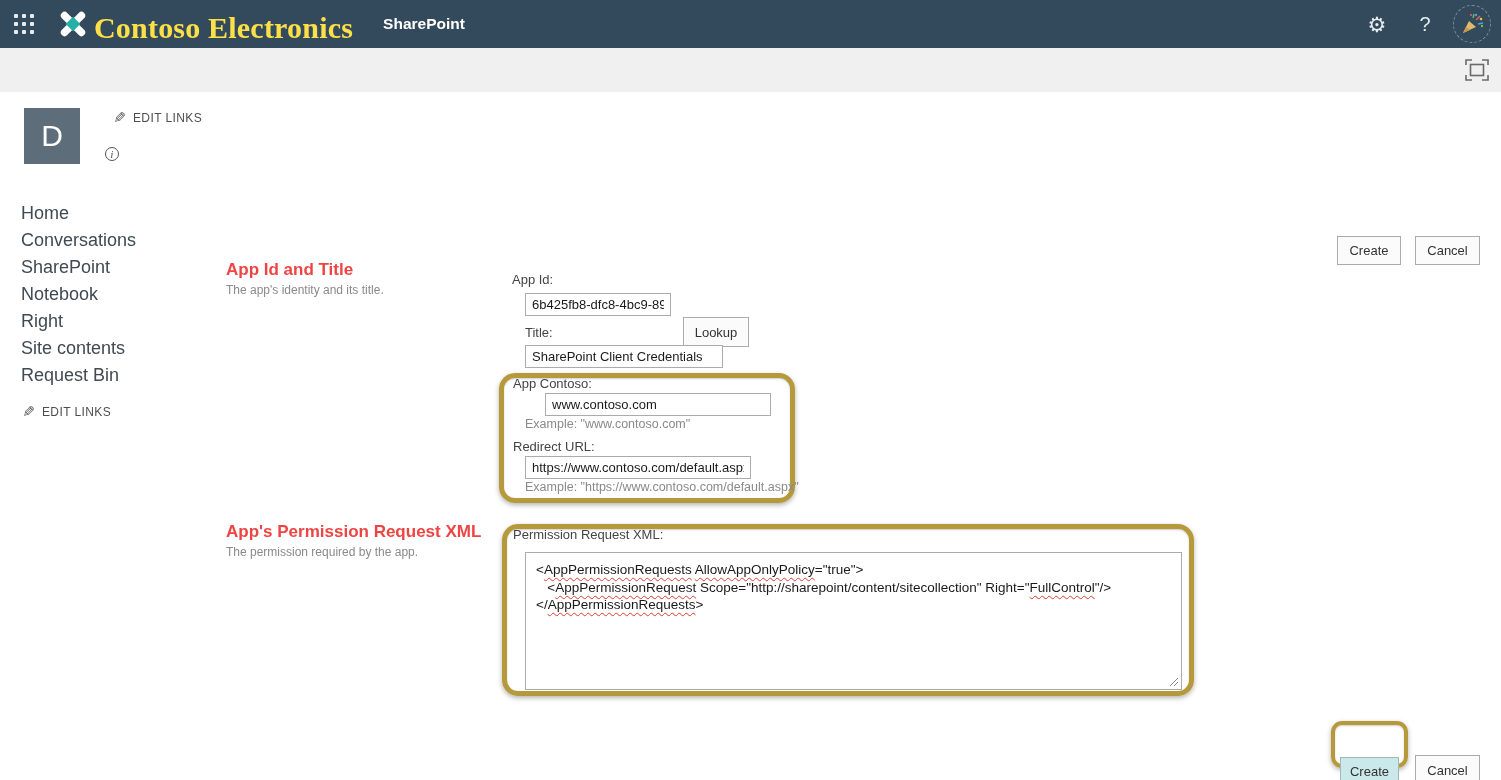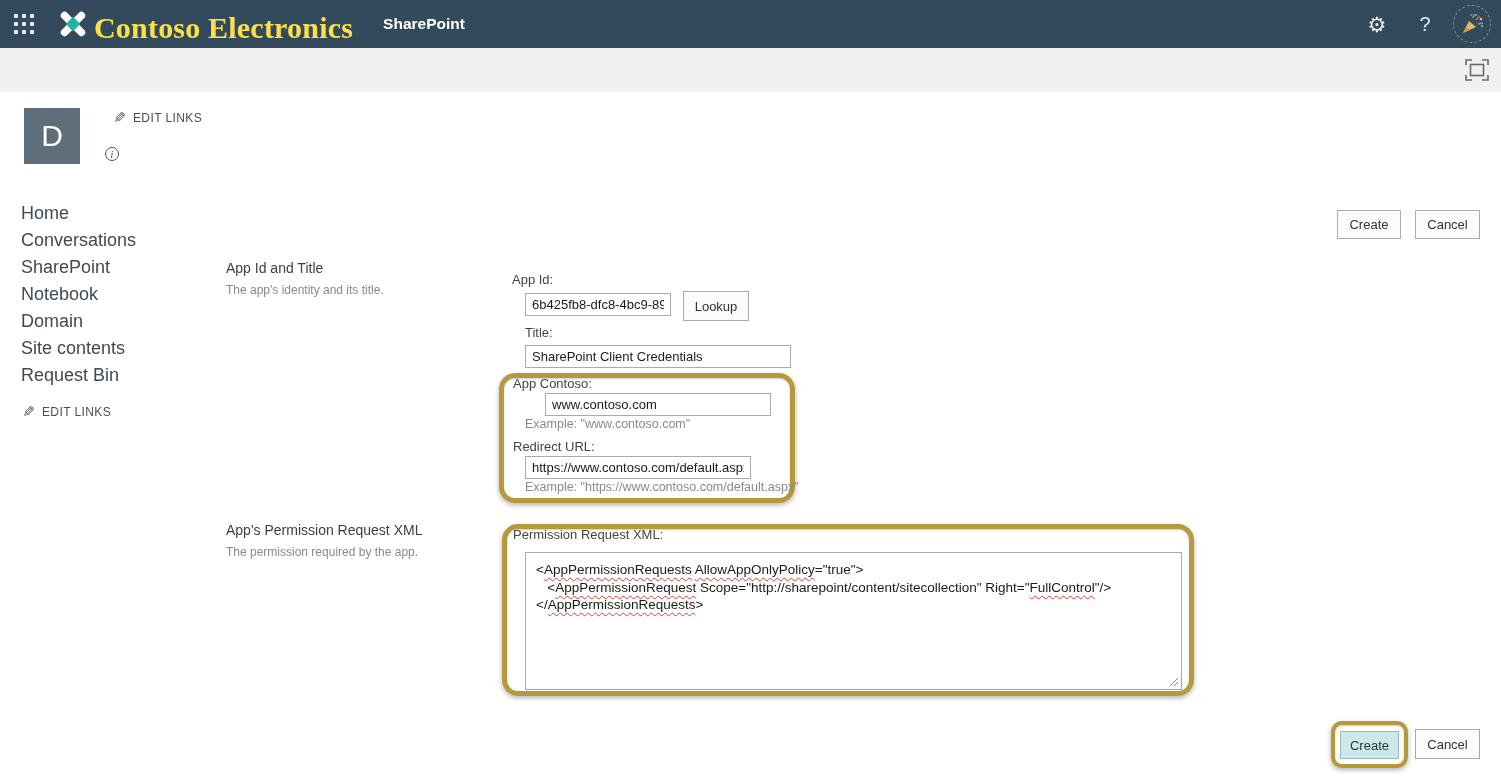--- a/index.html
+++ b/index.html
@@ -49,40 +49,40 @@
     font-family: "Liberation Serif", serif; font-size: 10px; font-style: italic;
     display: flex; align-items: center; justify-content: center; cursor: pointer; }
 
   .nav { position: absolute; left: 21px; top: 108px; display: flex; flex-direction: column; }
   .nav a { color: #404A52; font-size: 18px; text-decoration: none; line-height: 27px;
     cursor: pointer; }
 
   
   .btn { position: absolute; background: #FBFBFB; border: 1px solid #ABABAB;
     color: #333; font-size: 13px; font-family: "Liberation Sans", sans-serif;
-    cursor: pointer; text-align: center; }
+    cursor: pointer; text-align: center; margin-top: 26px; }
   .btn-create-top { left: 1337px; top: 118px; width: 64px; height: 29px; }
   .btn-cancel-top { left: 1415px; top: 118px; width: 65px; height: 29px; }
   .btn-create-bottom { left: 1340px; top: 639px; width: 59px; height: 28px;
     background: #CBE9EA; border-color: #9FB9BA; }
   .btn-cancel-bottom { left: 1415px; top: 637px; width: 65px; height: 30px; }
 
-  .section-title { position: absolute; left: 226px; color: #404040; font-size: 14px;
-    font-weight: 400; }
+  .section-title { position: absolute; left: 226px; color: #ef4444; font-size: 17px;
+    font-weight: 700; }
   .section-desc { position: absolute; left: 226px; color: #8A8A8A; font-size: 12px; }
 
   .field-label { position: absolute; color: #444; font-size: 13px; }
   .example-text { position: absolute; color: #8A8A8A; font-size: 12.5px; }
 
   .text-input { position: absolute; border: 1px solid #ABABAB; background: #fff;
     color: #1a1a1a; font-size: 13px; font-family: "Liberation Sans", sans-serif;
     padding: 2px 6px; height: 23px; }
   #app-id-input { left: 525px; top: 201px; width: 146px; }
   #lookup-btn { left: 683px; top: 199px; width: 66px; height: 30px; }
-  #title-input { left: 525px; top: 253px; width: 266px; }
+  #title-input { left: 525px; top: 253px; width: 198px; }
   #app-domain-input { left: 525px; top: 301px; width: 226px; margin-left: 20px; }
   #redirect-url-input { left: 525px; top: 364px; width: 226px; }
 
   
   .annotation { position: absolute; border: 5px solid #B5993B; border-radius: 16px;
     box-shadow: 0 2px 5px rgba(0,0,0,0.3), inset 0 1px 2px rgba(0,0,0,0.2);
     pointer-events: none; background: transparent; }
   .ann-domain { left: 499px; top: 281px; width: 296px; height: 130px; }
   .ann-xml { left: 502px; top: 432px; width: 692px; height: 172px; }
   .ann-create { left: 1331px; top: 629px; width: 77px; height: 47px; border-width: 4px;
@@ -172,21 +172,21 @@
     <span>EDIT LINKS</span>
   </div>
 
   <div class="info-icon">i</div>
 
   <nav class="nav">
     <a>Home</a>
     <a>Conversations</a>
     <a>SharePoint</a>
     <a>Notebook</a>
-    <a>Domain</a>
+    <a>Right</a>
     <a>Site contents</a>
     <a>Request Bin</a>
   </nav>
 
   <div class="edit-links edit-links-bottom">
     <span class="pencil-glyph">✎</span>
     <span>EDIT LINKS</span>
   </div>
 
   <button class="btn btn-create-top">Create</button>

